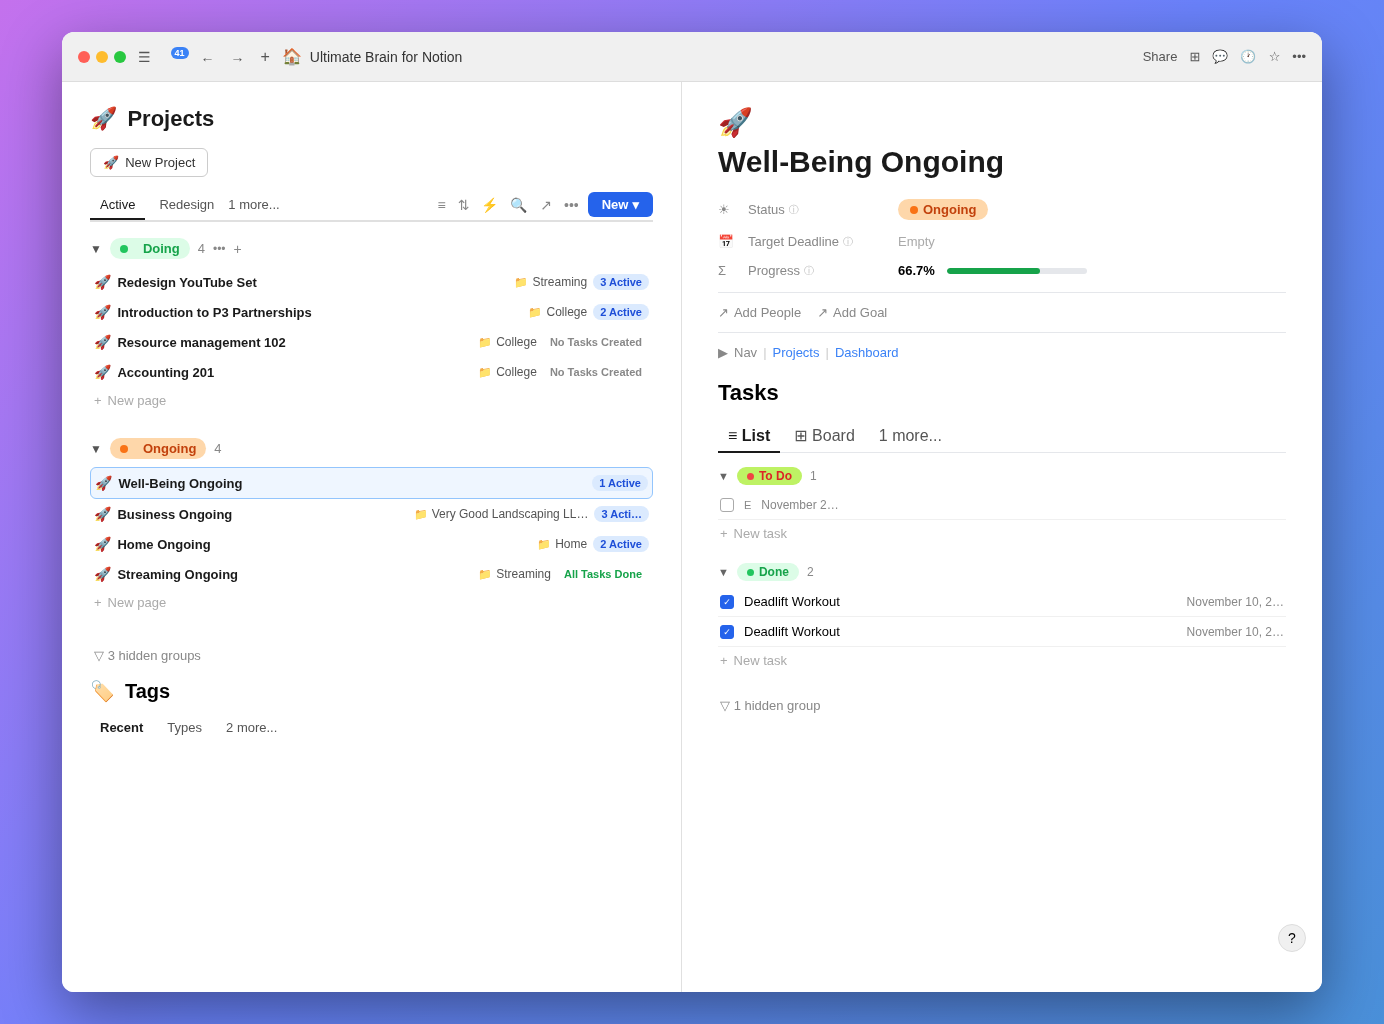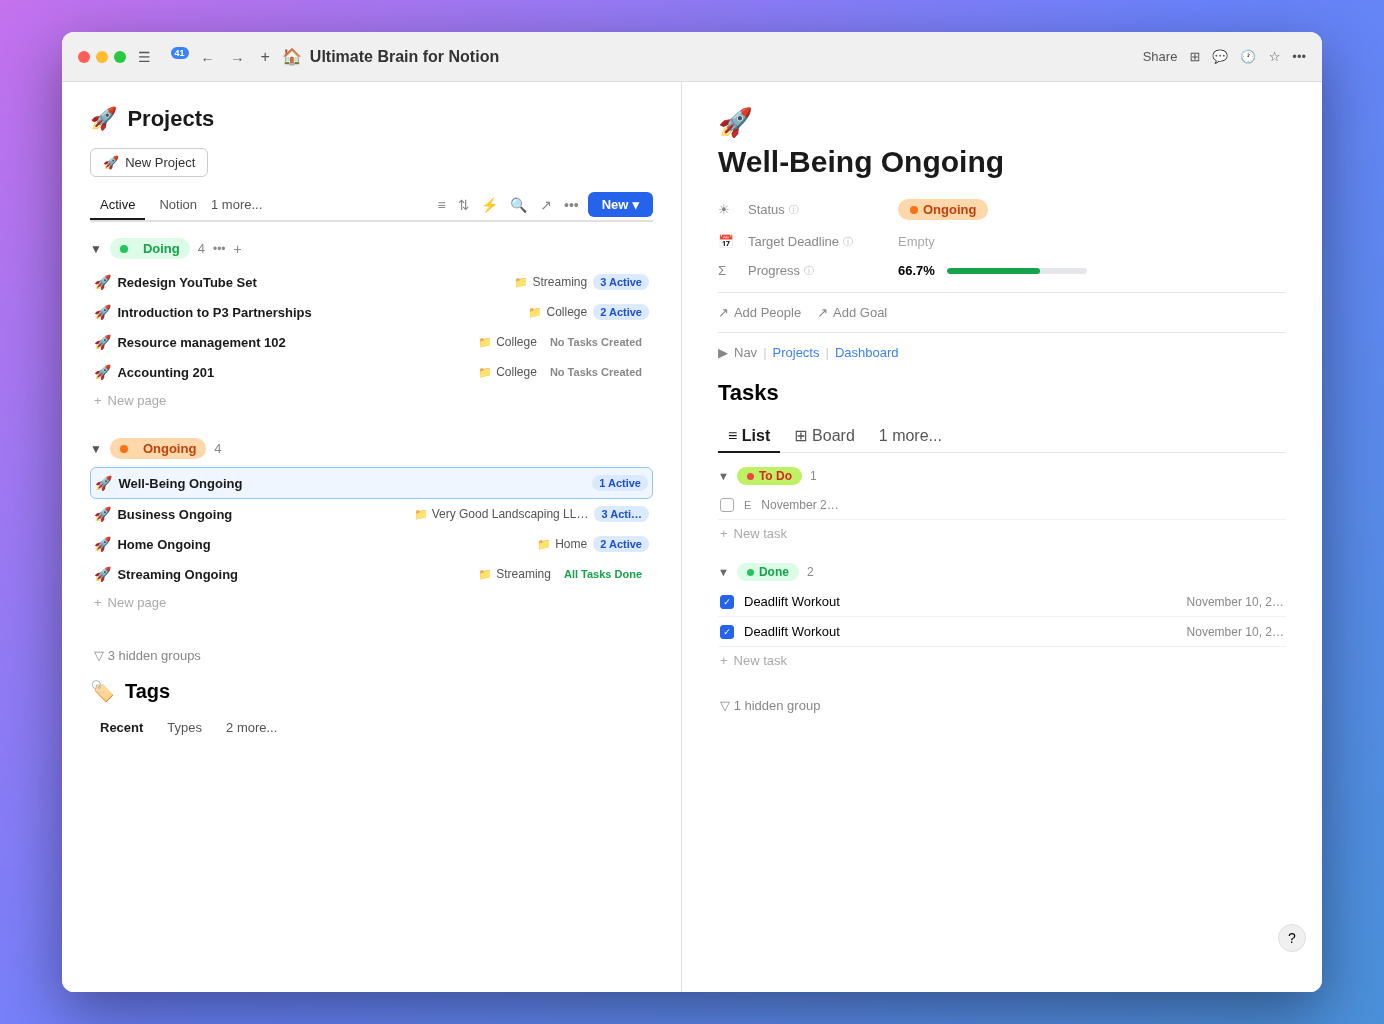--- a/index.html
+++ b/index.html
@@ -42,21 +42,21 @@
       font-weight: bold; border-radius: 8px; padding: 1px 4px;
       margin-left: 8px; position: relative; top: -4px;
     }
     .nav-btn {
       background: none; border: none; cursor: pointer;
       font-size: 14px; color: #555; padding: 4px;
     }
     .add-btn { background: none; border: none; cursor: pointer; font-size: 16px; color: #555; padding: 4px; }
     .home-icon { font-size: 16px; }
     .page-title-bar {
-      font-size: 16px; color: #333; font-weight: 700;
+      font-size: 14px; color: #333; font-weight: 400;
     }
     .titlebar-spacer { flex: 1; }
     .titlebar-right { display: flex; align-items: center; gap: 12px; }
     .titlebar-right button {
       background: none; border: none; cursor: pointer;
       font-size: 13px; color: #555;
     }
     .content-area {
       display: flex;
       flex: 1;
@@ -325,21 +325,21 @@
         <span class="projects-title">Projects</span>
       </div>
 
       <button class="new-project-btn">
         <span>🚀</span>
         <span>New Project</span>
       </button>
 
       <div class="tabs-row">
         <button class="tab active">Active</button>
-        <button class="tab">Notion</button>
+        <button class="tab">Redesign</button>
         <span class="tab-more">1 more...</span>
         <div class="tabs-spacer"></div>
         <div class="tab-icons">
           <button class="tab-icon-btn">≡</button>
           <button class="tab-icon-btn">⇅</button>
           <button class="tab-icon-btn">⚡</button>
           <button class="tab-icon-btn">🔍</button>
           <button class="tab-icon-btn">↗</button>
           <button class="tab-icon-btn">•••</button>
           <button class="new-btn">

